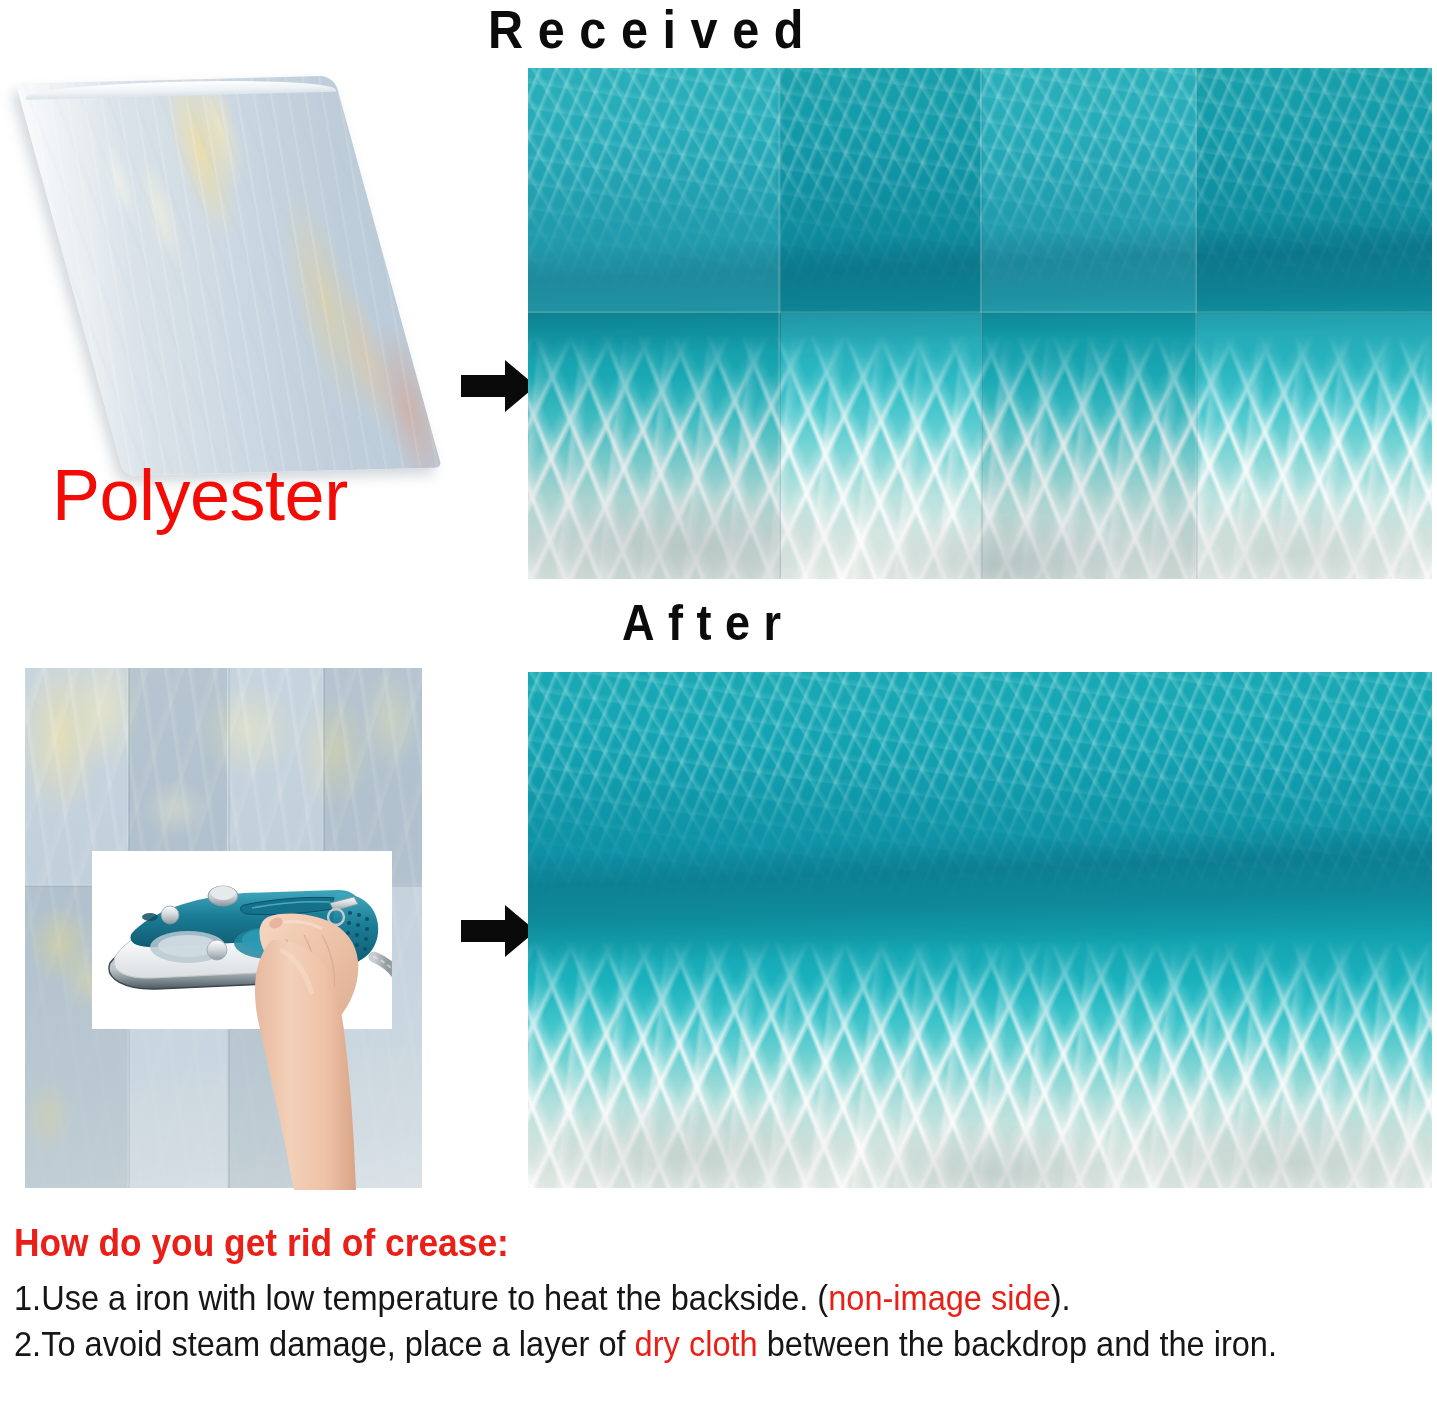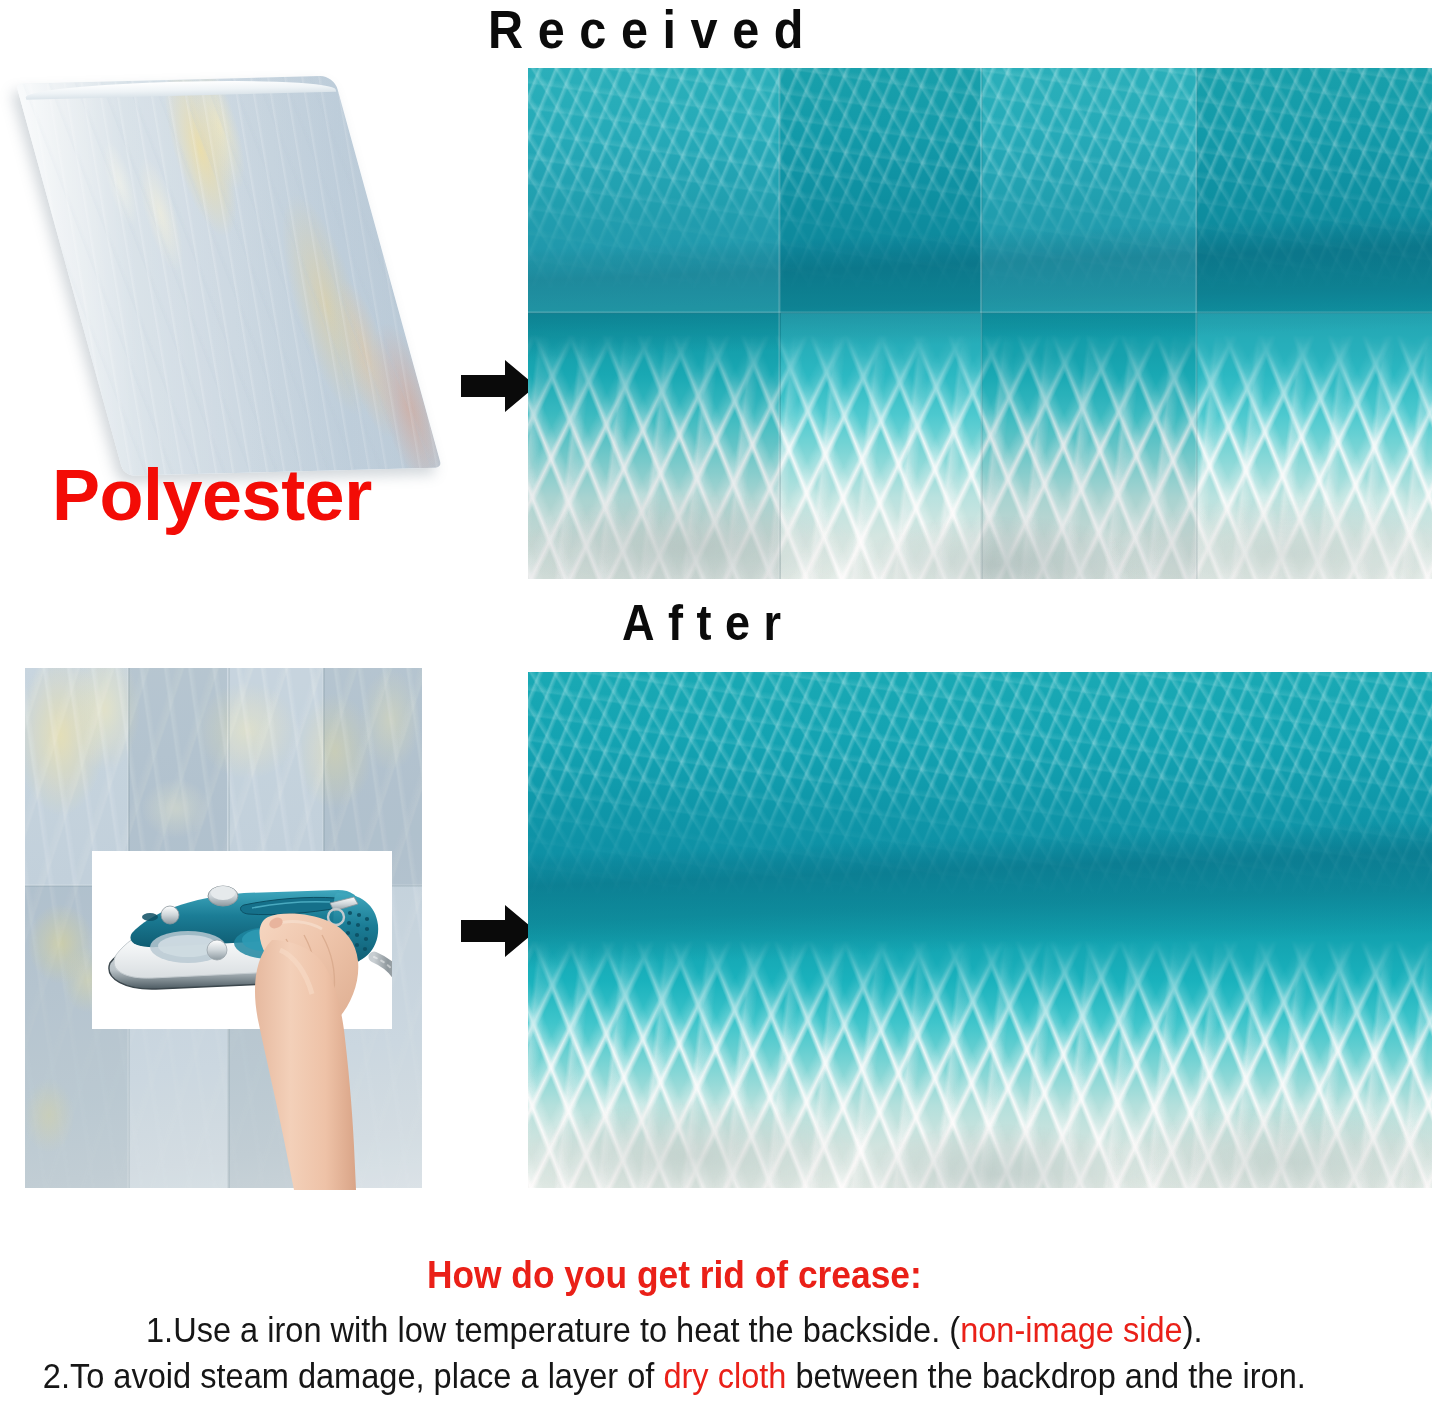--- a/index.html
+++ b/index.html
@@ -47,21 +47,21 @@
     top: 598px;
     font-size: 50px;
   }
 
   
   #polyester-caption {
     position: absolute;
     left: 52px;
     top: 459px;
     font-size: 72px;
-    font-weight: 700;
+    font-weight: 400;
     color: #f30c06;
     letter-spacing: -0.5px;
     line-height: 1;
     white-space: nowrap;
   }
 
   
   #swatch-wrap {
     position: absolute;
     left: 8px;
@@ -373,23 +373,22 @@
     top: 940px;
     width: 175px;
     height: 250px;
     overflow: hidden;
   }
 
   
   #instructions {
     position: absolute;
     left: 14px;
-    top: 1256px;
+    top: 1224px;
     width: 1420px;
-    text-align: center;
   }
   #instr-heading {
     font-size: 38px;
     font-weight: 700;
     color: #ea2018;
     letter-spacing: 0px;
     line-height: 1.05;
     margin: 0 0 13px 0;
     transform: scaleX(0.93);
     transform-origin: left center;

